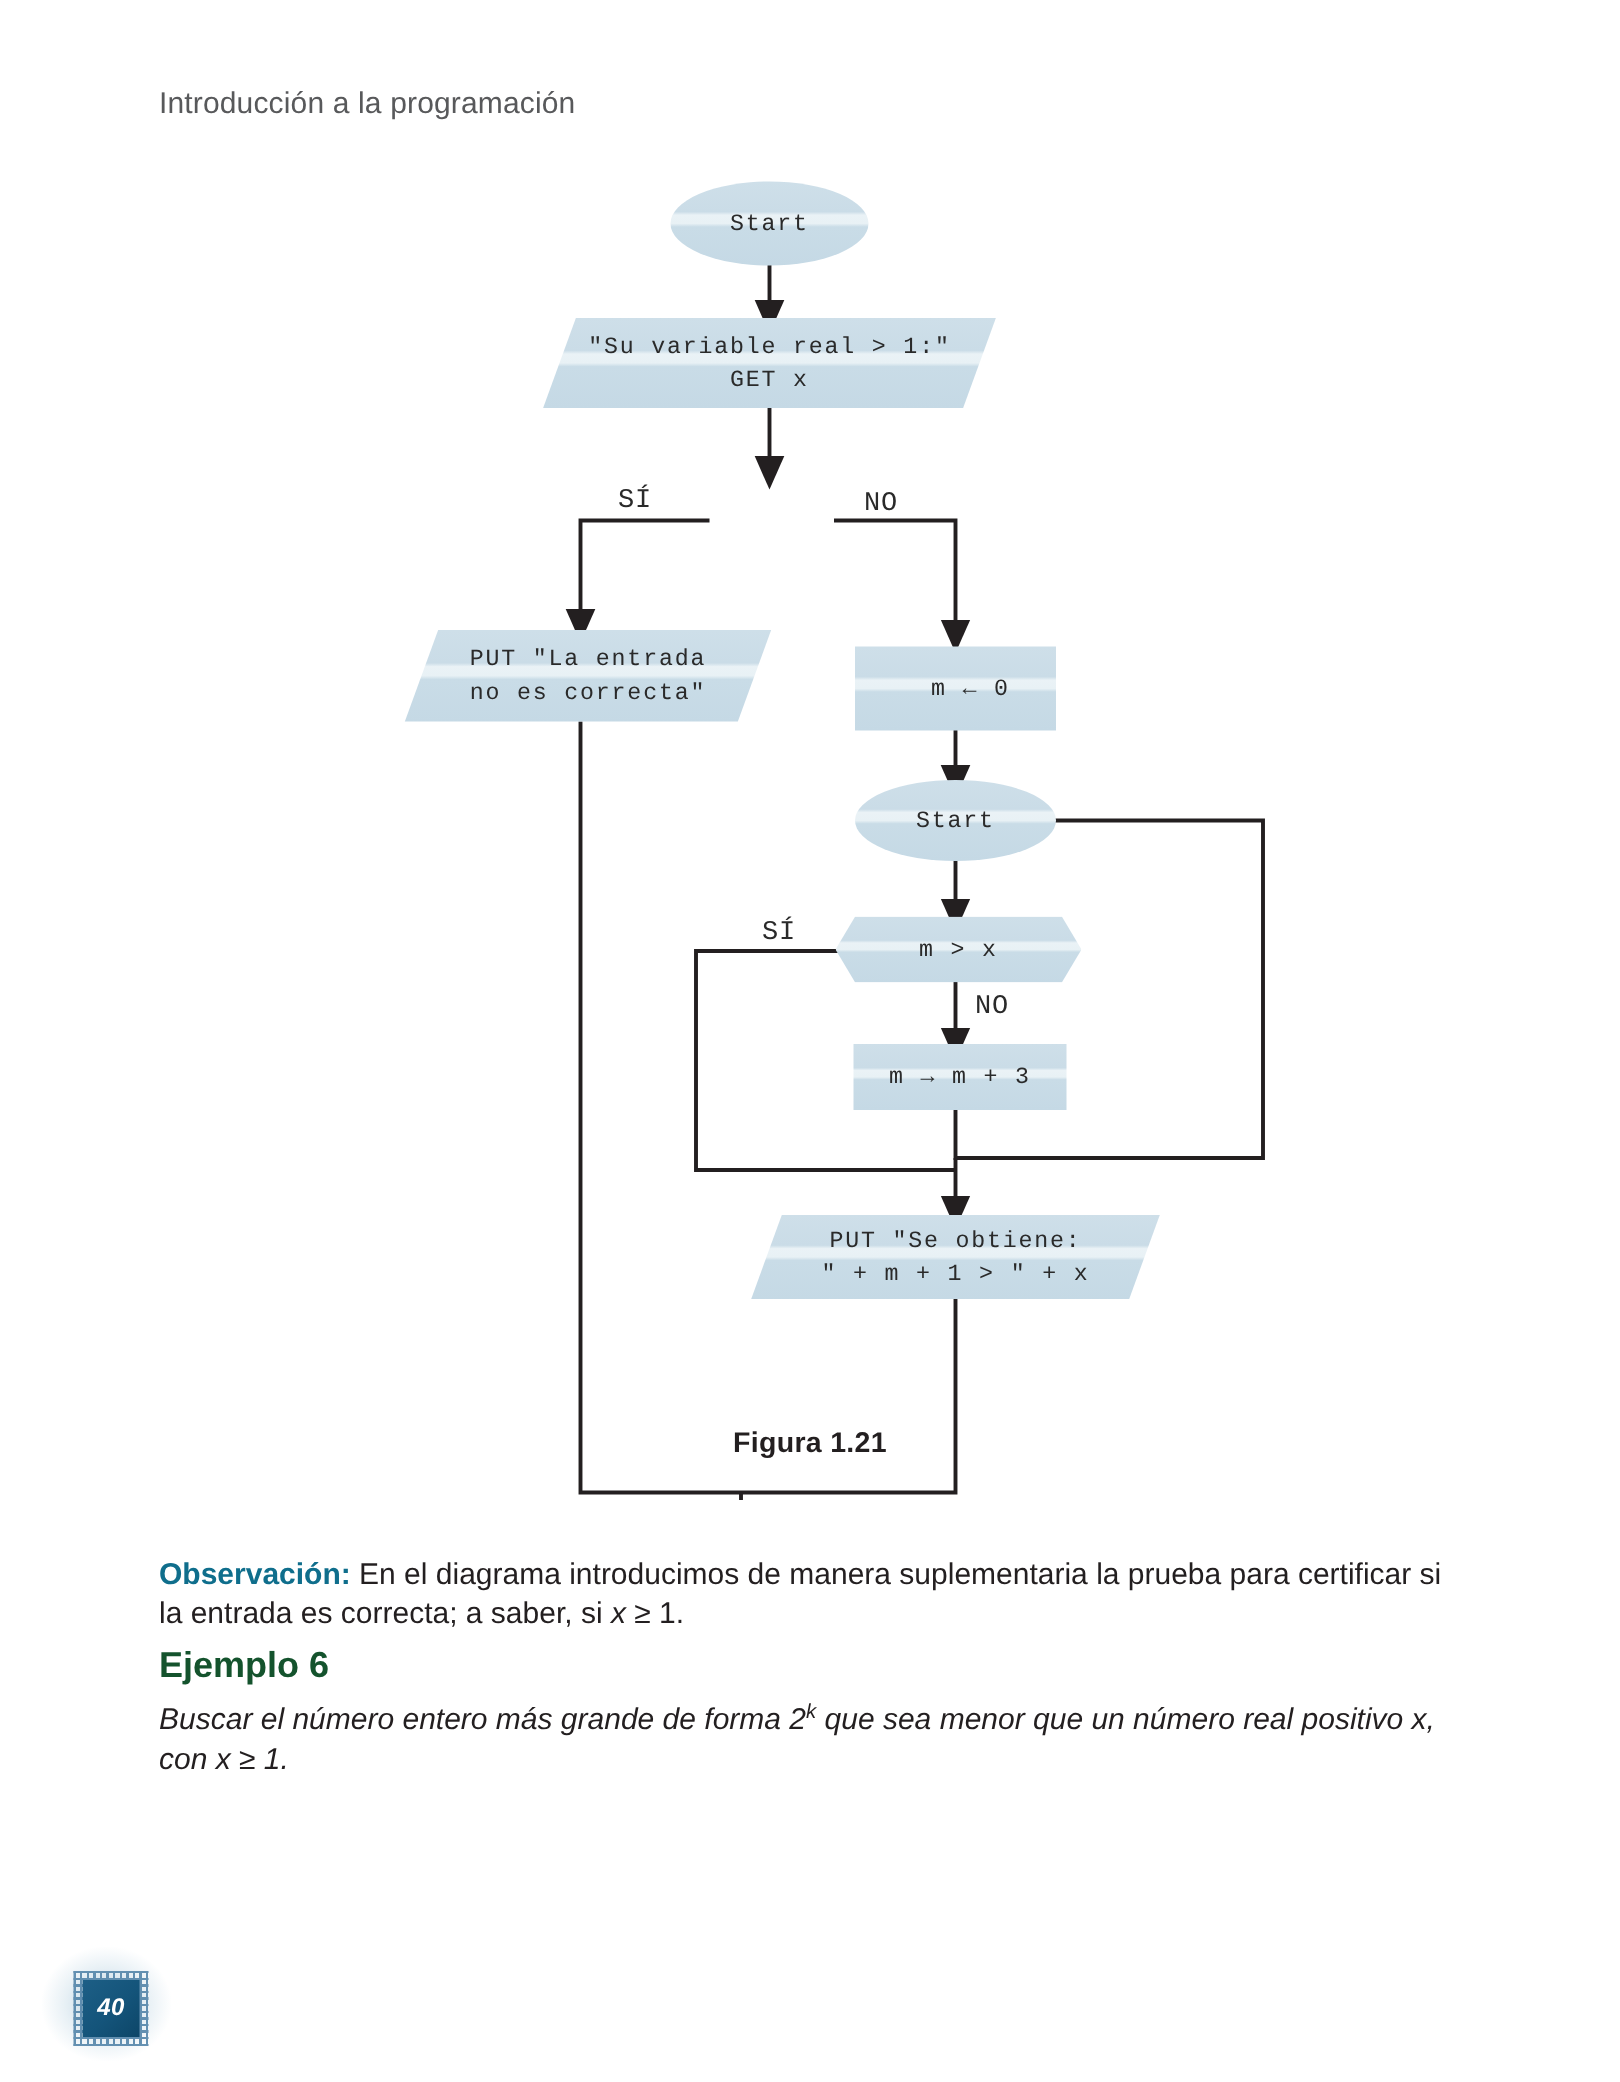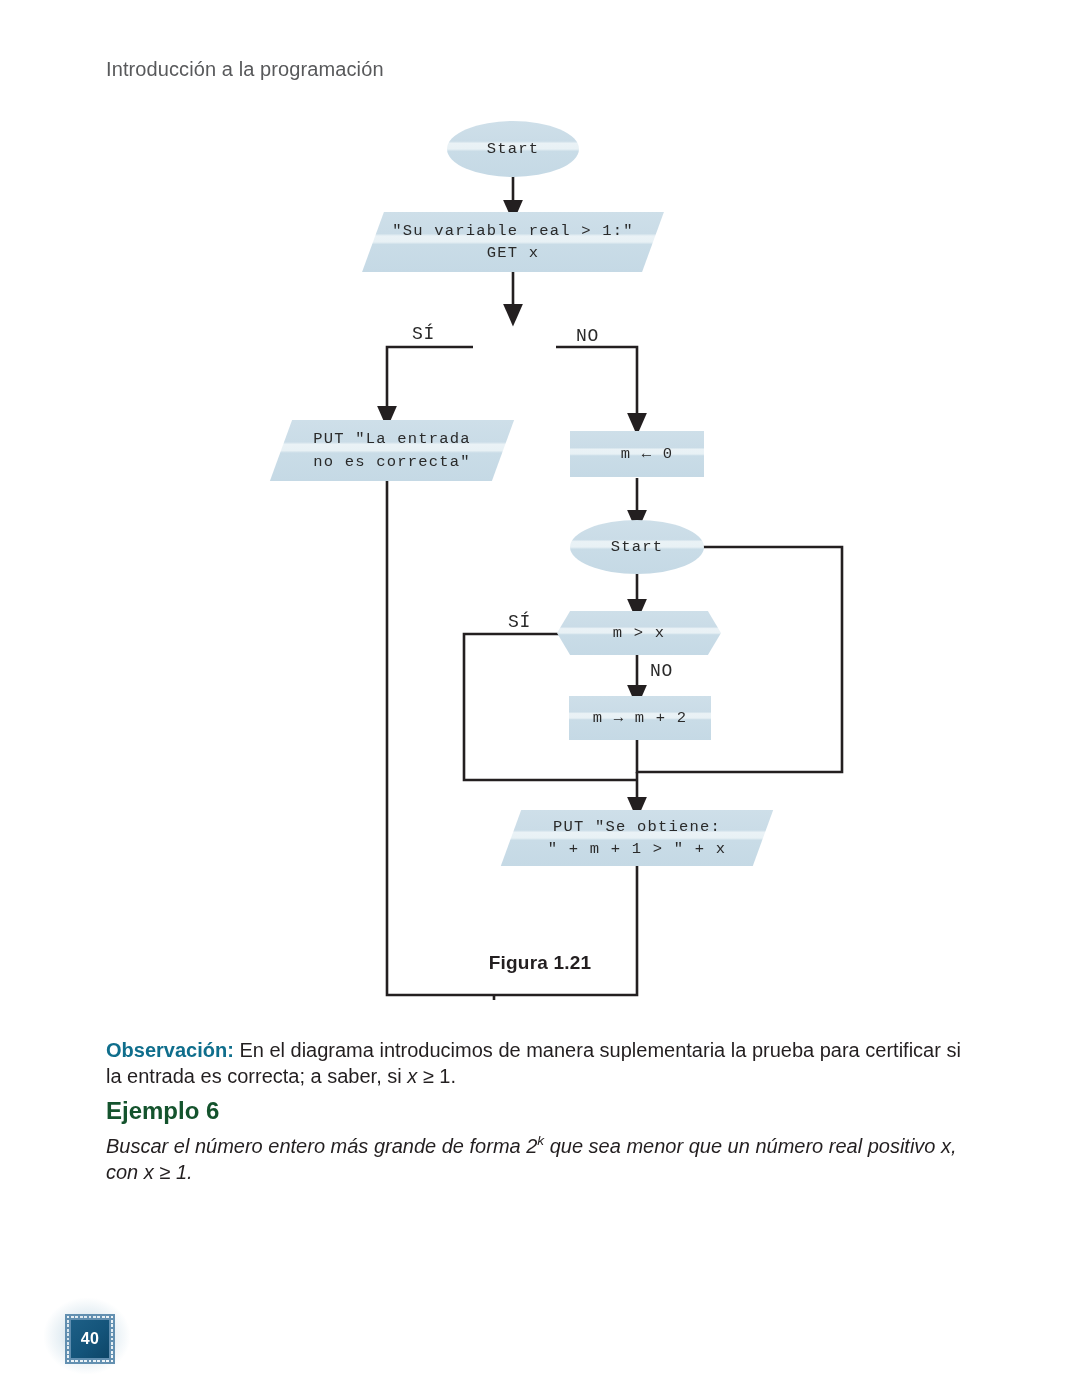--- a/index.html
+++ b/index.html
@@ -177,24 +177,25 @@
     font-weight: bold;
     color: #14532d;
   }
   .italic { font-style: italic; }
   .mathvar { font-style: italic; }
   sup { font-size: 0.68em; vertical-align: super; font-style: italic; }
 
   
   .page-chip-wrap {
     position: absolute;
-    left: 38px;
+    left: 22px;
     top: 1296px;
     width: 110px;
     height: 80px;
+    font-style: italic;
   }
   .chip-glow {
     position: absolute;
     left: 6px; top: 2px;
     width: 86px; height: 76px;
     background: radial-gradient(ellipse at center, rgba(120,165,195,0.55) 0%, rgba(160,195,215,0.25) 45%, rgba(255,255,255,0) 72%);
   }
   .chip-pins {
     position: absolute;
     left: 27px; top: 18px;
@@ -273,37 +274,37 @@
 
   <div class="branch-label" style="left:412px; top:224px;">SÍ</div>
   <div class="branch-label" style="left:576px; top:226px;">NO</div>
 
   <div class="shape parallelogram shadowed" style="left:281px; top:320px; width:222px; height:61px;">
     <span class="skewbg"></span>
     <span class="txt">PUT "La entrada
 no es correcta"</span>
   </div>
 
-  <div class="shape rect shadowed" style="left:570px; top:331px; width:134px; height:46px;padding-left:20px;">
+  <div class="shape rect shadowed" style="left:570px; top:331px; width:134px; height:56px;padding-left:20px;">
     <span class="txt">m ← 0</span>
   </div>
 
   <div class="shape oval shadowed" style="left:570px; top:420px; width:134px; height:54px;">
     <span class="txt">Start</span>
   </div>
 
   <div class="shape hexagon shadowed" style="left:557px; top:511px; width:164px; height:44px;">
     <span class="hxbg"></span>
     <span class="txt">m &gt; x</span>
   </div>
   <div class="branch-label" style="left:508px; top:512px;">SÍ</div>
   <div class="branch-label" style="left:650px; top:561px;">NO</div>
 
   <div class="shape rect shadowed" style="left:569px; top:596px; width:142px; height:44px;">
-    <span class="txt">m → m + 2</span>
+    <span class="txt">m → m + 3</span>
   </div>
 
   <div class="shape parallelogram shadowed" style="left:511px; top:710px; width:252px; height:56px;">
     <span class="skewbg"></span>
     <span class="txt">PUT "Se obtiene:
 " + m + 1 &gt; " + x</span>
   </div>
 
 </div>
 

